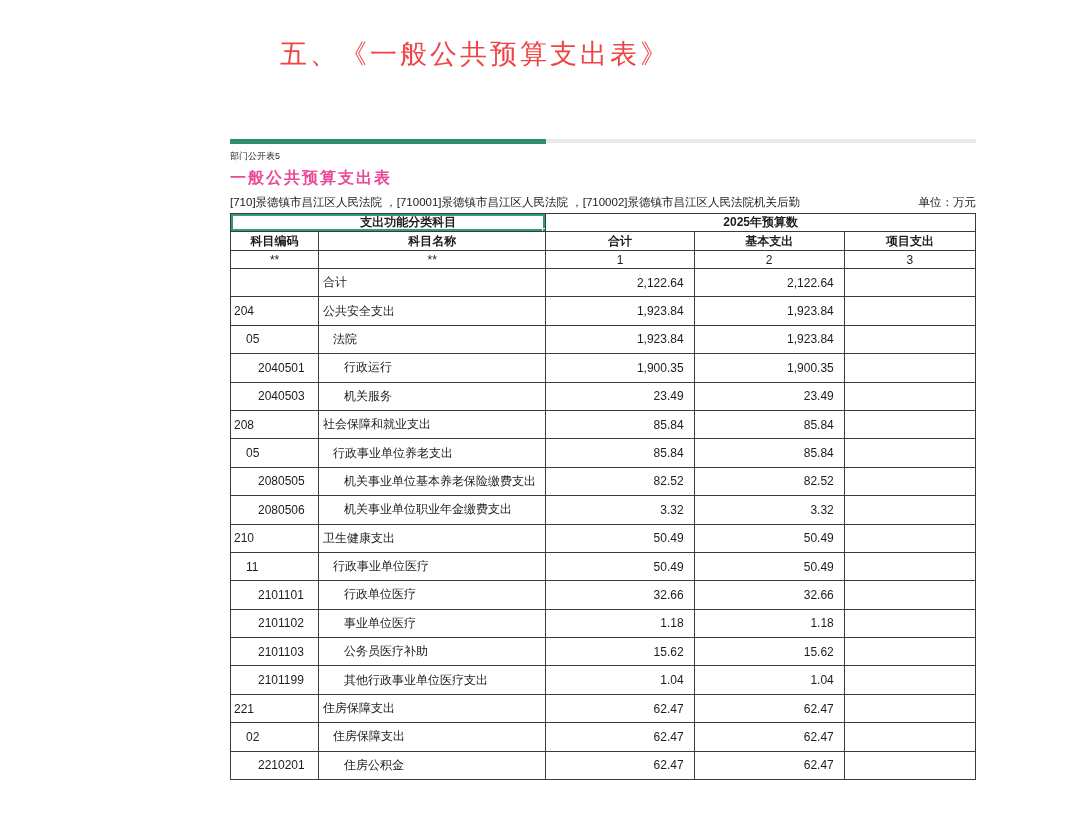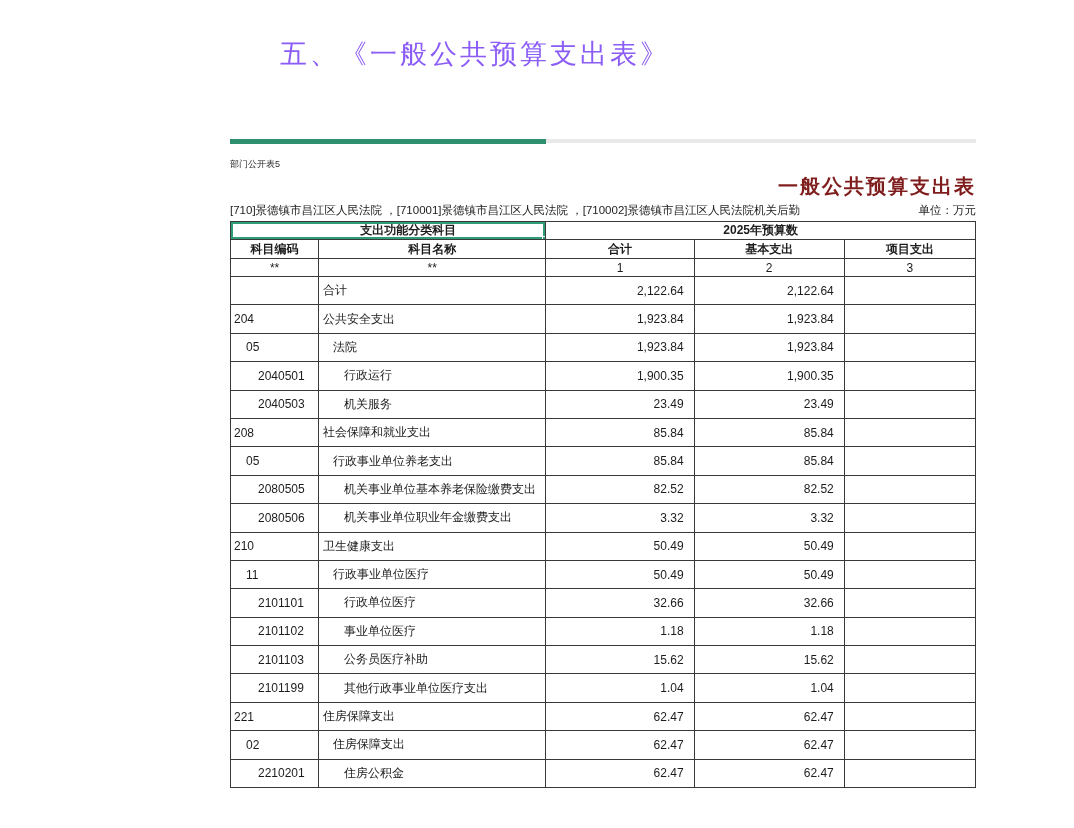--- a/index.html
+++ b/index.html
@@ -11,53 +11,53 @@
     color: #1c1c1c;
     overflow: hidden;
   }
   .doc-title {
     position: absolute;
     left: 280px; top: 36px;
     font-family: "Liberation Serif", serif;
     font-weight: normal;
     font-size: 27px;
     letter-spacing: 3px;
-    color: #8b5cf6;
+    color: #ef4444;
     white-space: nowrap;
   }
   .sheet {
     position: absolute;
     left: 230px; top: 139px;
     width: 746px;
   }
   .topbar { position: relative; height: 5px; width: 100%; }
   .topbar-green {
     position: absolute; left: 0; top: 0;
     width: 316px; height: 5px;
     background: #2e8f6f;
   }
   .topbar-gray {
     position: absolute; left: 316px; top: 0;
     width: 430px; height: 4px;
     background: #e9e9e9;
   }
   .sheet-label {
-    margin-top: 15px;
+    margin-top: 7px;
     font-size: 9px;
     line-height: 11px;
     color: #2a2a2a;
   }
   .sheet-title {
     margin-top: 3px;
-    text-align: right;
-    font-size: 20px;
+    text-align: left;
+    font-size: 16px;
     font-weight: bold;
     letter-spacing: 2px;
     line-height: 26px;
-    color: #7f1d1d;
+    color: #ec4899;
   }
   .org-row {
     margin-top: 2px;
     height: 17px;
     display: flex;
     justify-content: space-between;
     align-items: flex-end;
     font-size: 11.5px;
     line-height: 15px;
     white-space: nowrap;

